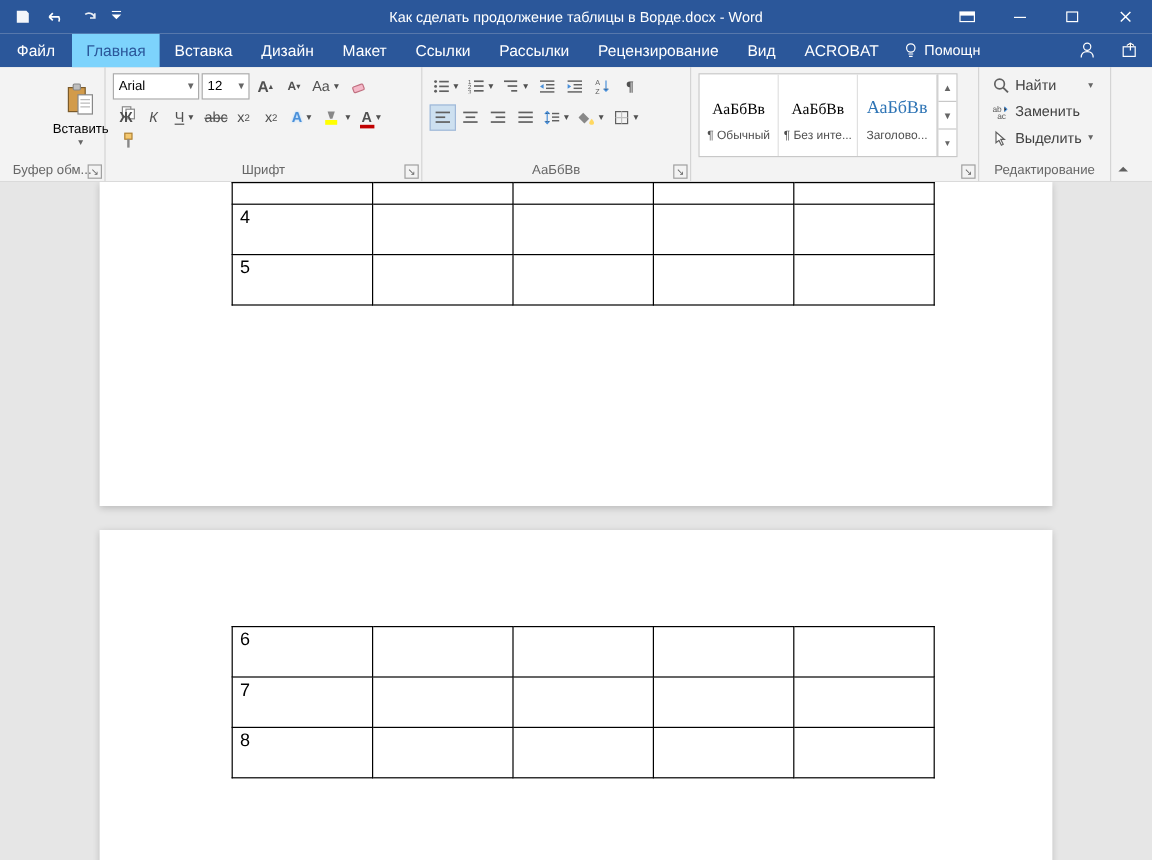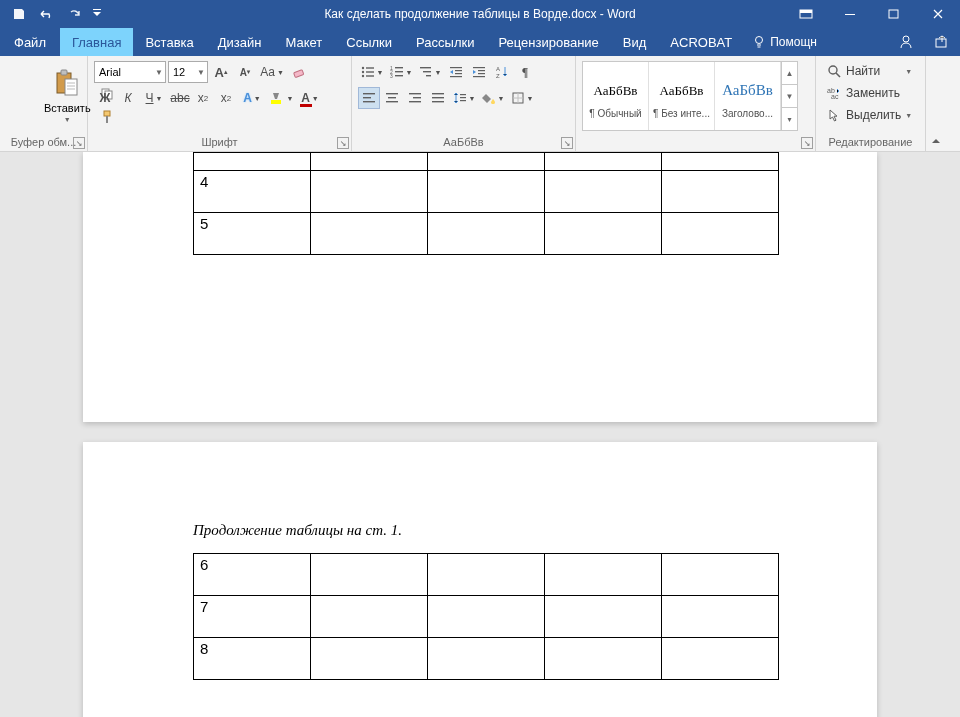--- a/index.html
+++ b/index.html
@@ -482,21 +482,20 @@
             <td>5</td>
             <td></td>
             <td></td>
             <td></td>
             <td></td>
           </tr>
     </tbody>
       </table>
   </div>
   <div class="page page2">
-    <div class="continuation">Продолжение таблицы на ст. 1.</div>
     <table class="doc-table">
       <tbody>
           <tr>
             <td>6</td>
             <td></td>
             <td></td>
             <td></td>
             <td></td>
           </tr>
       <tr>

